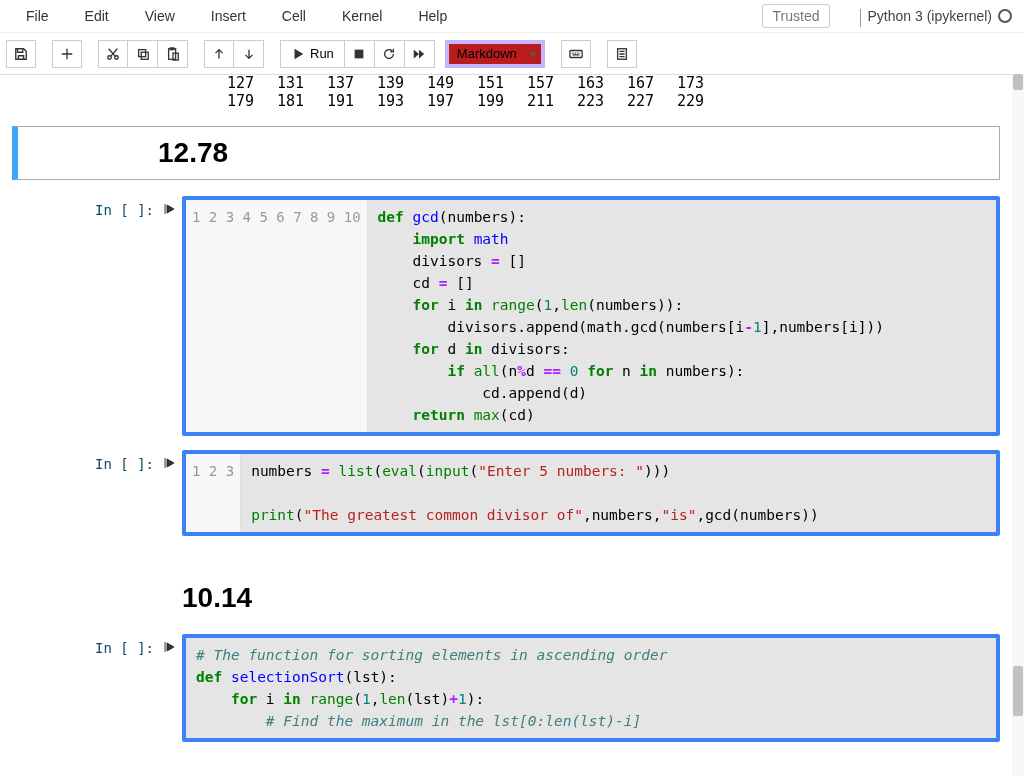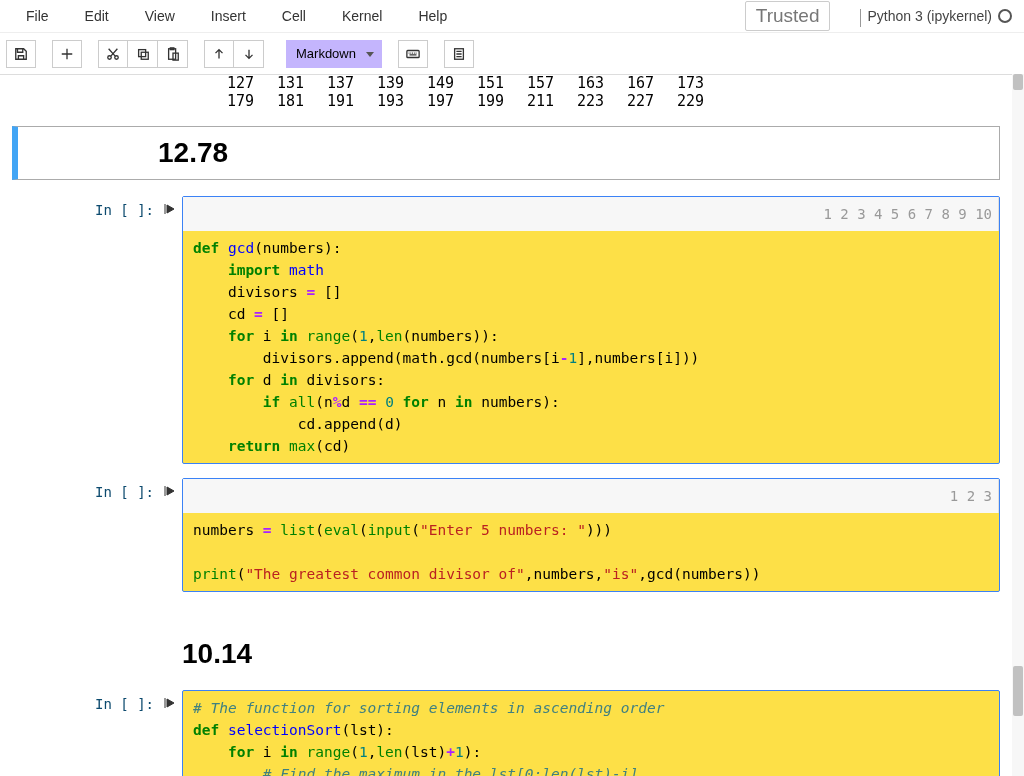--- a/index.html
+++ b/index.html
@@ -1,46 +1,46 @@
 <!DOCTYPE html>
 <html><head>
 <meta charset="utf-8">
 <style>
 * { box-sizing: border-box; margin: 0; padding: 0; }
 body { font-family: "Helvetica Neue", Helvetica, Arial, sans-serif; font-size: 13px; background: #fff; overflow: hidden; }
 .menubar { display: flex; align-items: center; padding: 16px 8px; height: 32px; border-bottom: 1px solid #eee; }
 .menubar .menu-item { padding: 4px 18px; color: #333; font-size: 14px; cursor: pointer; }
 .menubar .spacer { flex: 1; }
-.trusted { border: 1px solid #ccc; border-radius: 2px; padding: 3px 10px; color: #777; font-size: 19px; margin-right: 30px; }
+.trusted { border: 1px solid #ccc; border-radius: 2px; padding: 3px 10px; color: #777; font-size: 14px; margin-right: 30px; }
 .kernel-sep { display:inline-block; width:1px; height:18px; background:#999; margin: 0 6px -4px 0;}
 .kernel-name { color: #444; font-size: 14px; margin-right: 6px; }
 .kernel-indicator { display: inline-block; width: 14px; height: 14px; border: 2px solid #555; border-radius: 50%; vertical-align: middle; margin-right: 4px;}
 .toolbar { display: flex; align-items: center; height: 42px; padding: 4px 6px; border-bottom: 1px solid #ddd; gap: 4px; }
 .btn-group { display: flex; }
 .btn { border: 1px solid #ccc; background: #fff; height: 28px; min-width: 30px; display: flex; align-items: center; justify-content: center; cursor: pointer; position: relative; }
 .btn + .btn { border-left: none; }
 .btn-run { padding: 0 10px; gap: 5px; font-size: 13px;}
 .btn svg { width: 14px; height: 14px; stroke: #333; fill: none; stroke-width: 1.5; }
 .btn .fill { fill: #333; stroke: none; }
-select.cell-type { height: 28px; border: 2px solid #c4b5fd; font-size: 13px; padding: 0 24px 0 8px; background: #c4b5fd; appearance: none; -webkit-appearance: none; margin-left: 6px; }
+select.cell-type { height: 28px; border: 4px solid #c4b5fd; font-size: 13px; padding: 0 24px 0 8px; background: #b91c1c; appearance: none; -webkit-appearance: none; margin-left: 6px; }
 .cell-type-wrap { position: relative; }
 .cell-type-wrap::after { content: ""; position: absolute; right: 8px; top: 12px; width: 0; height: 0; border-left: 4px solid transparent; border-right: 4px solid transparent; border-top: 5px solid #555; pointer-events: none; }
 .gap { width: 8px; }
 
 .notebook-wrap { position: absolute; top: 74px; bottom: 0; left: 0; right: 12px; overflow-y: scroll; padding: 0 12px 40px 12px; }
 .notebook-wrap::-webkit-scrollbar { width: 14px; }
 .notebook-wrap::-webkit-scrollbar-track { background: #f1f1f1; }
 .notebook-wrap::-webkit-scrollbar-thumb { background: #c0c0c0; border-radius: 2px; }
 
 .cell { display: flex; margin: 6px 0; padding: 4px 0; }
 .prompt-col { width: 170px; flex-shrink: 0; text-align: right; padding-right: 8px; font-family: monospace; color: #0c4a6e; font-size: 14px; padding-top: 6px; display: flex; justify-content: flex-end; align-items: flex-start; gap: 10px;}
 .prompt-col .run-icon { cursor: pointer; }
 .prompt-col .run-icon svg { width:10px; height:12px; }
 .input-area { flex: 1; }
-.code-block { border: 1px solid #3b82f6; background: #fde047; border-radius: 2px; display: flex; flex-direction: column; }
+.code-block { border: 4px solid #3b82f6; background: #e5e5e5; border-radius: 2px; display: flex; }
 .gutter { background: #f7f7f7; border-right: 1px solid #e0e0e0; padding: 6px 6px; color: #999; font-family: monospace; font-size: 14px; text-align: right; min-width: 30px; line-height: 22px; }
 .code { padding: 6px 10px; font-family: monospace; font-size: 14.5px; line-height: 22px; white-space: pre; flex: 1; color: #000; }
 .kw { color: #008000; font-weight: bold; }
 .fn { color: #0000FF; }
 .bn { color: #008000; }
 .num { color: #008080; }
 .str { color: #BA2121; }
 .op { color: #AA22FF; font-weight: bold; }
 .com { color: #408080; font-style: italic; }
 
@@ -119,20 +119,43 @@
           <path d="M8 13V3M4 7l4-4 4 4"></path>
         </svg>
       </div>
     <div class="btn">
         <svg viewBox="0 0 16 16">
           <path d="M8 3v10M4 9l4 4 4-4"></path>
         </svg>
       </div>
   </div>
   <div class="gap"></div>
+  <div class="btn-group">
+    <div class="btn btn-run">
+        <svg viewBox="0 0 16 16">
+          <path class="fill" d="M4 2l10 6-10 6z"></path>
+        </svg>
+        <span>Run</span>
+      </div>
+    <div class="btn">
+        <svg viewBox="0 0 16 16">
+          <rect class="fill" x="3" y="3" width="10" height="10"></rect>
+        </svg>
+      </div>
+    <div class="btn">
+        <svg viewBox="0 0 16 16">
+          <path d="M13 8a5 5 0 1 1-1.5-3.5M13 2v3.5H9.5"></path>
+        </svg>
+      </div>
+    <div class="btn">
+        <svg viewBox="0 0 16 16">
+          <path class="fill" d="M2 3l6 5-6 5zM8 3l6 5-6 5z"></path>
+        </svg>
+      </div>
+  </div>
   <div class="cell-type-wrap">
     <select class="cell-type">
       <option>Markdown</option>
     </select>
   </div>
   <div class="gap"></div>
   <div class="btn-group">
     <div class="btn">
         <svg viewBox="0 0 16 16">
           <rect x="1" y="4" width="14" height="8" rx="1"></rect>

